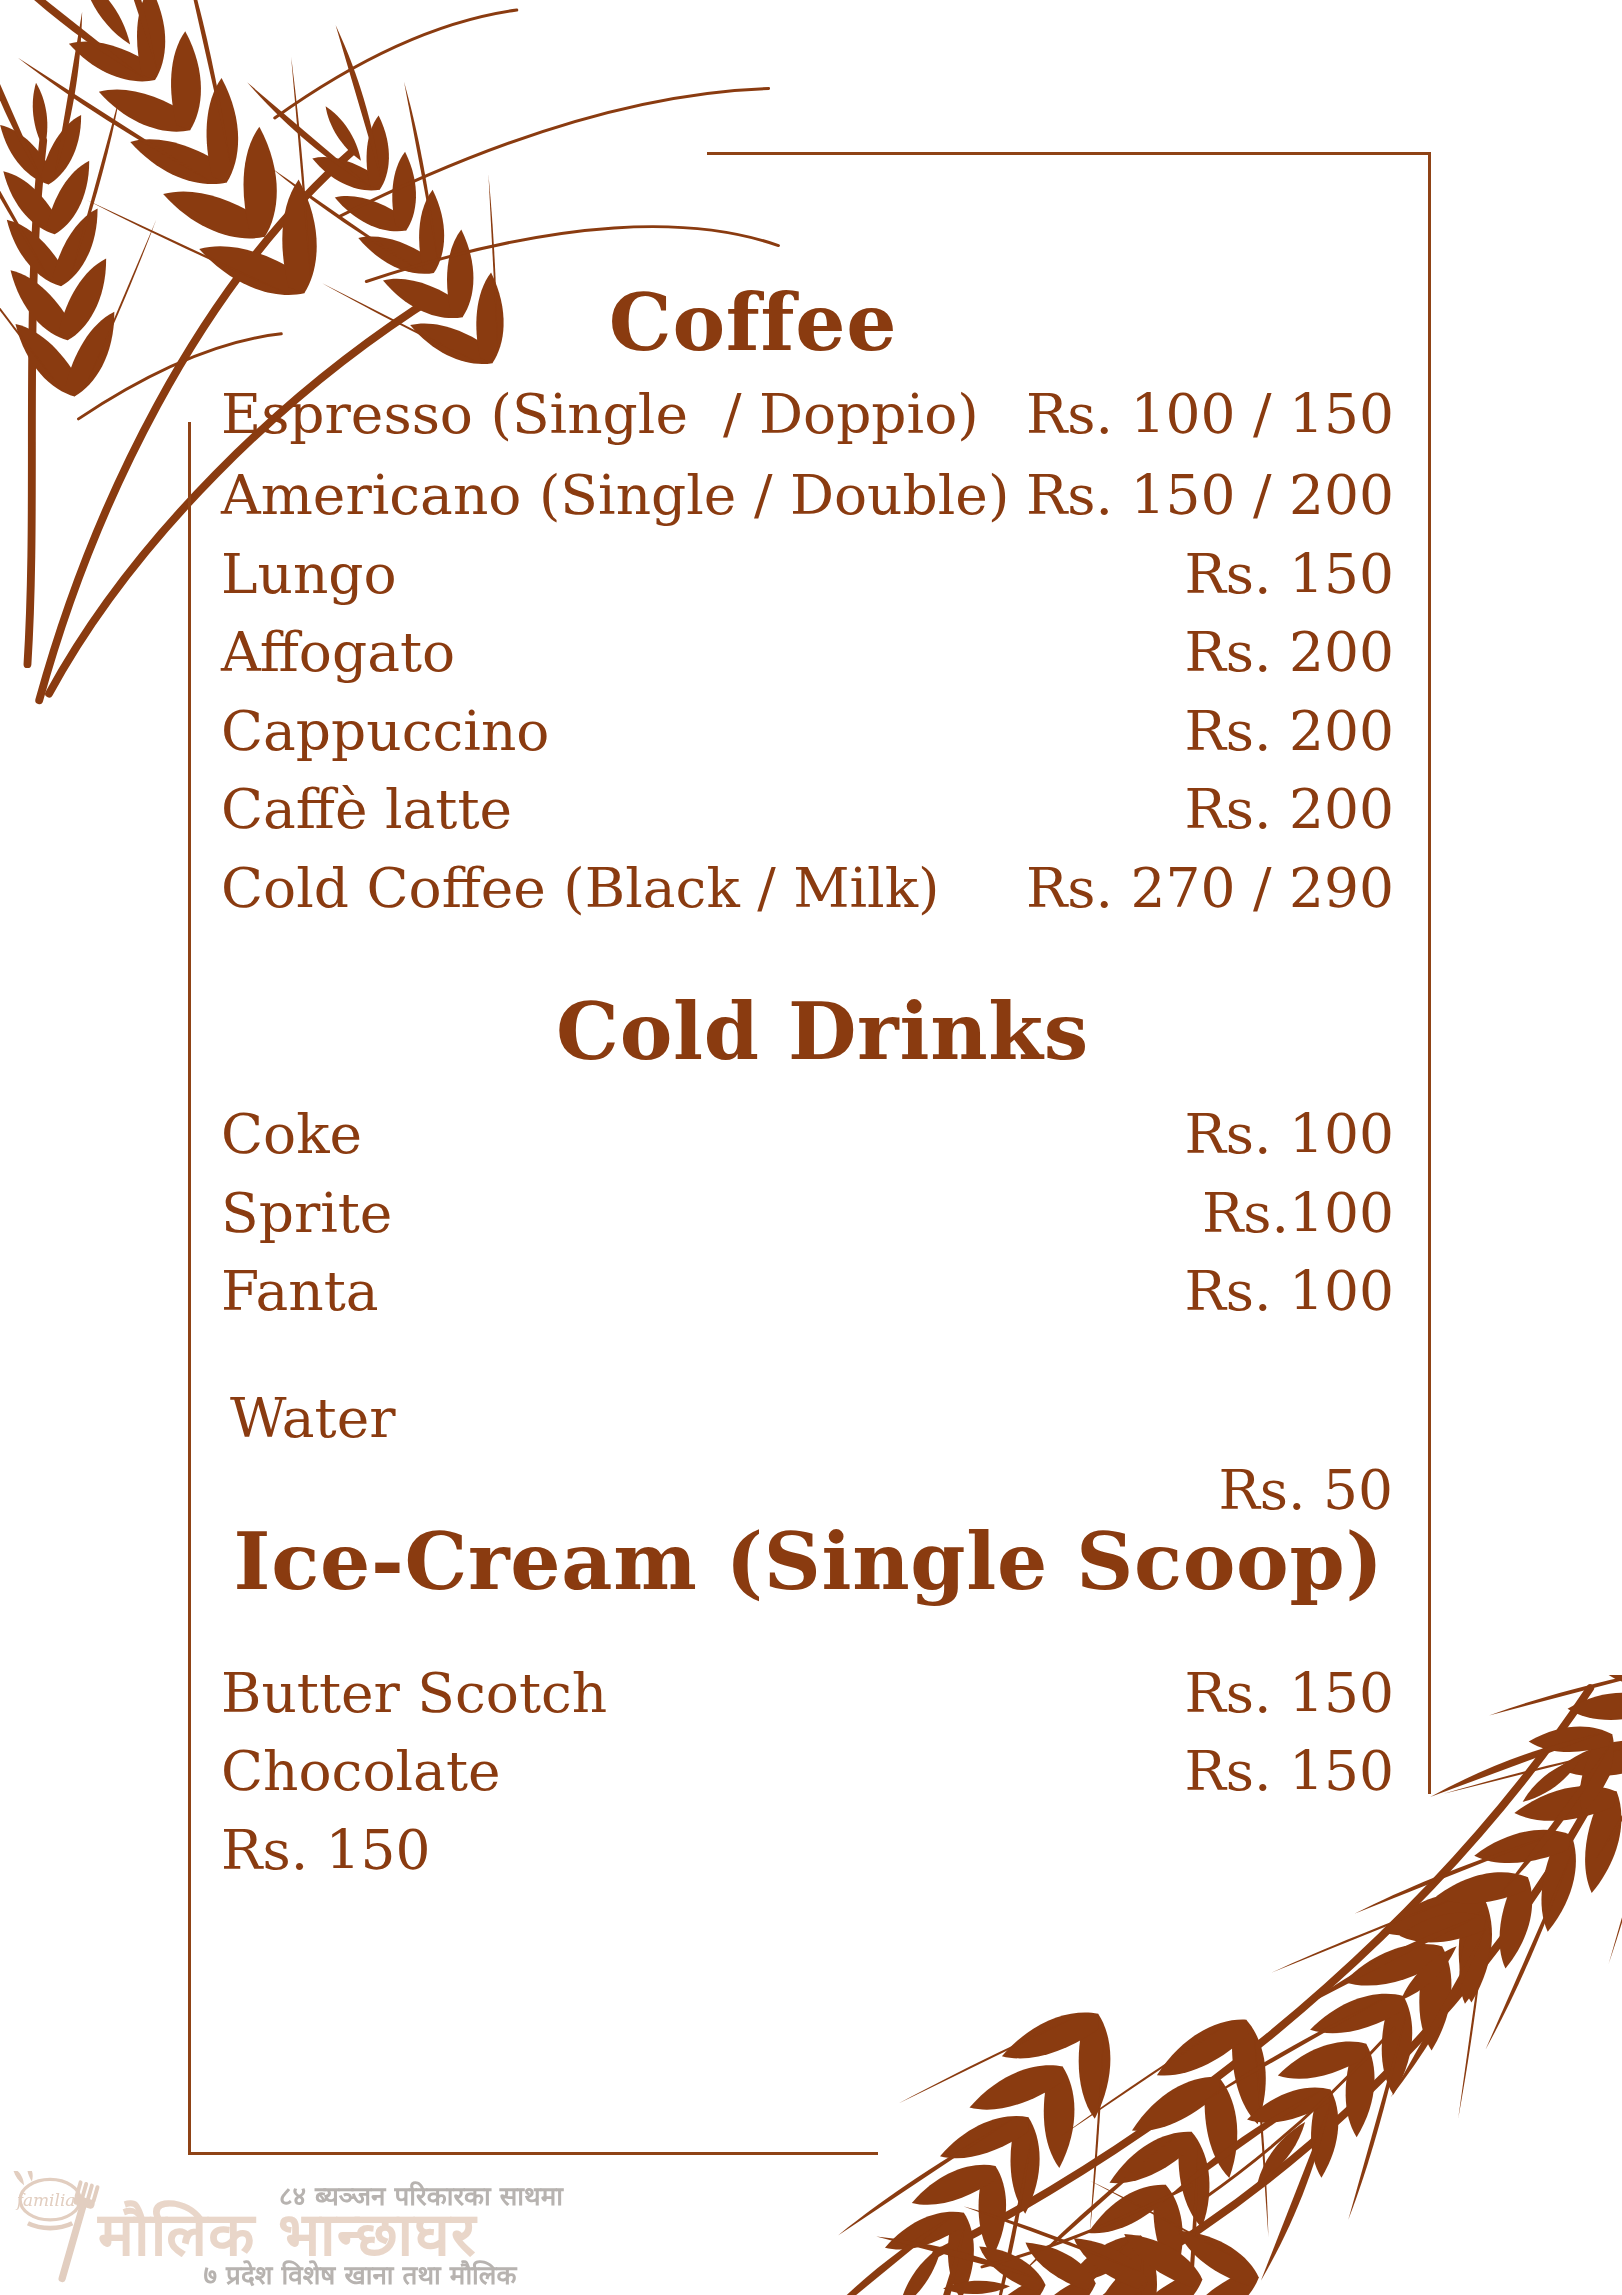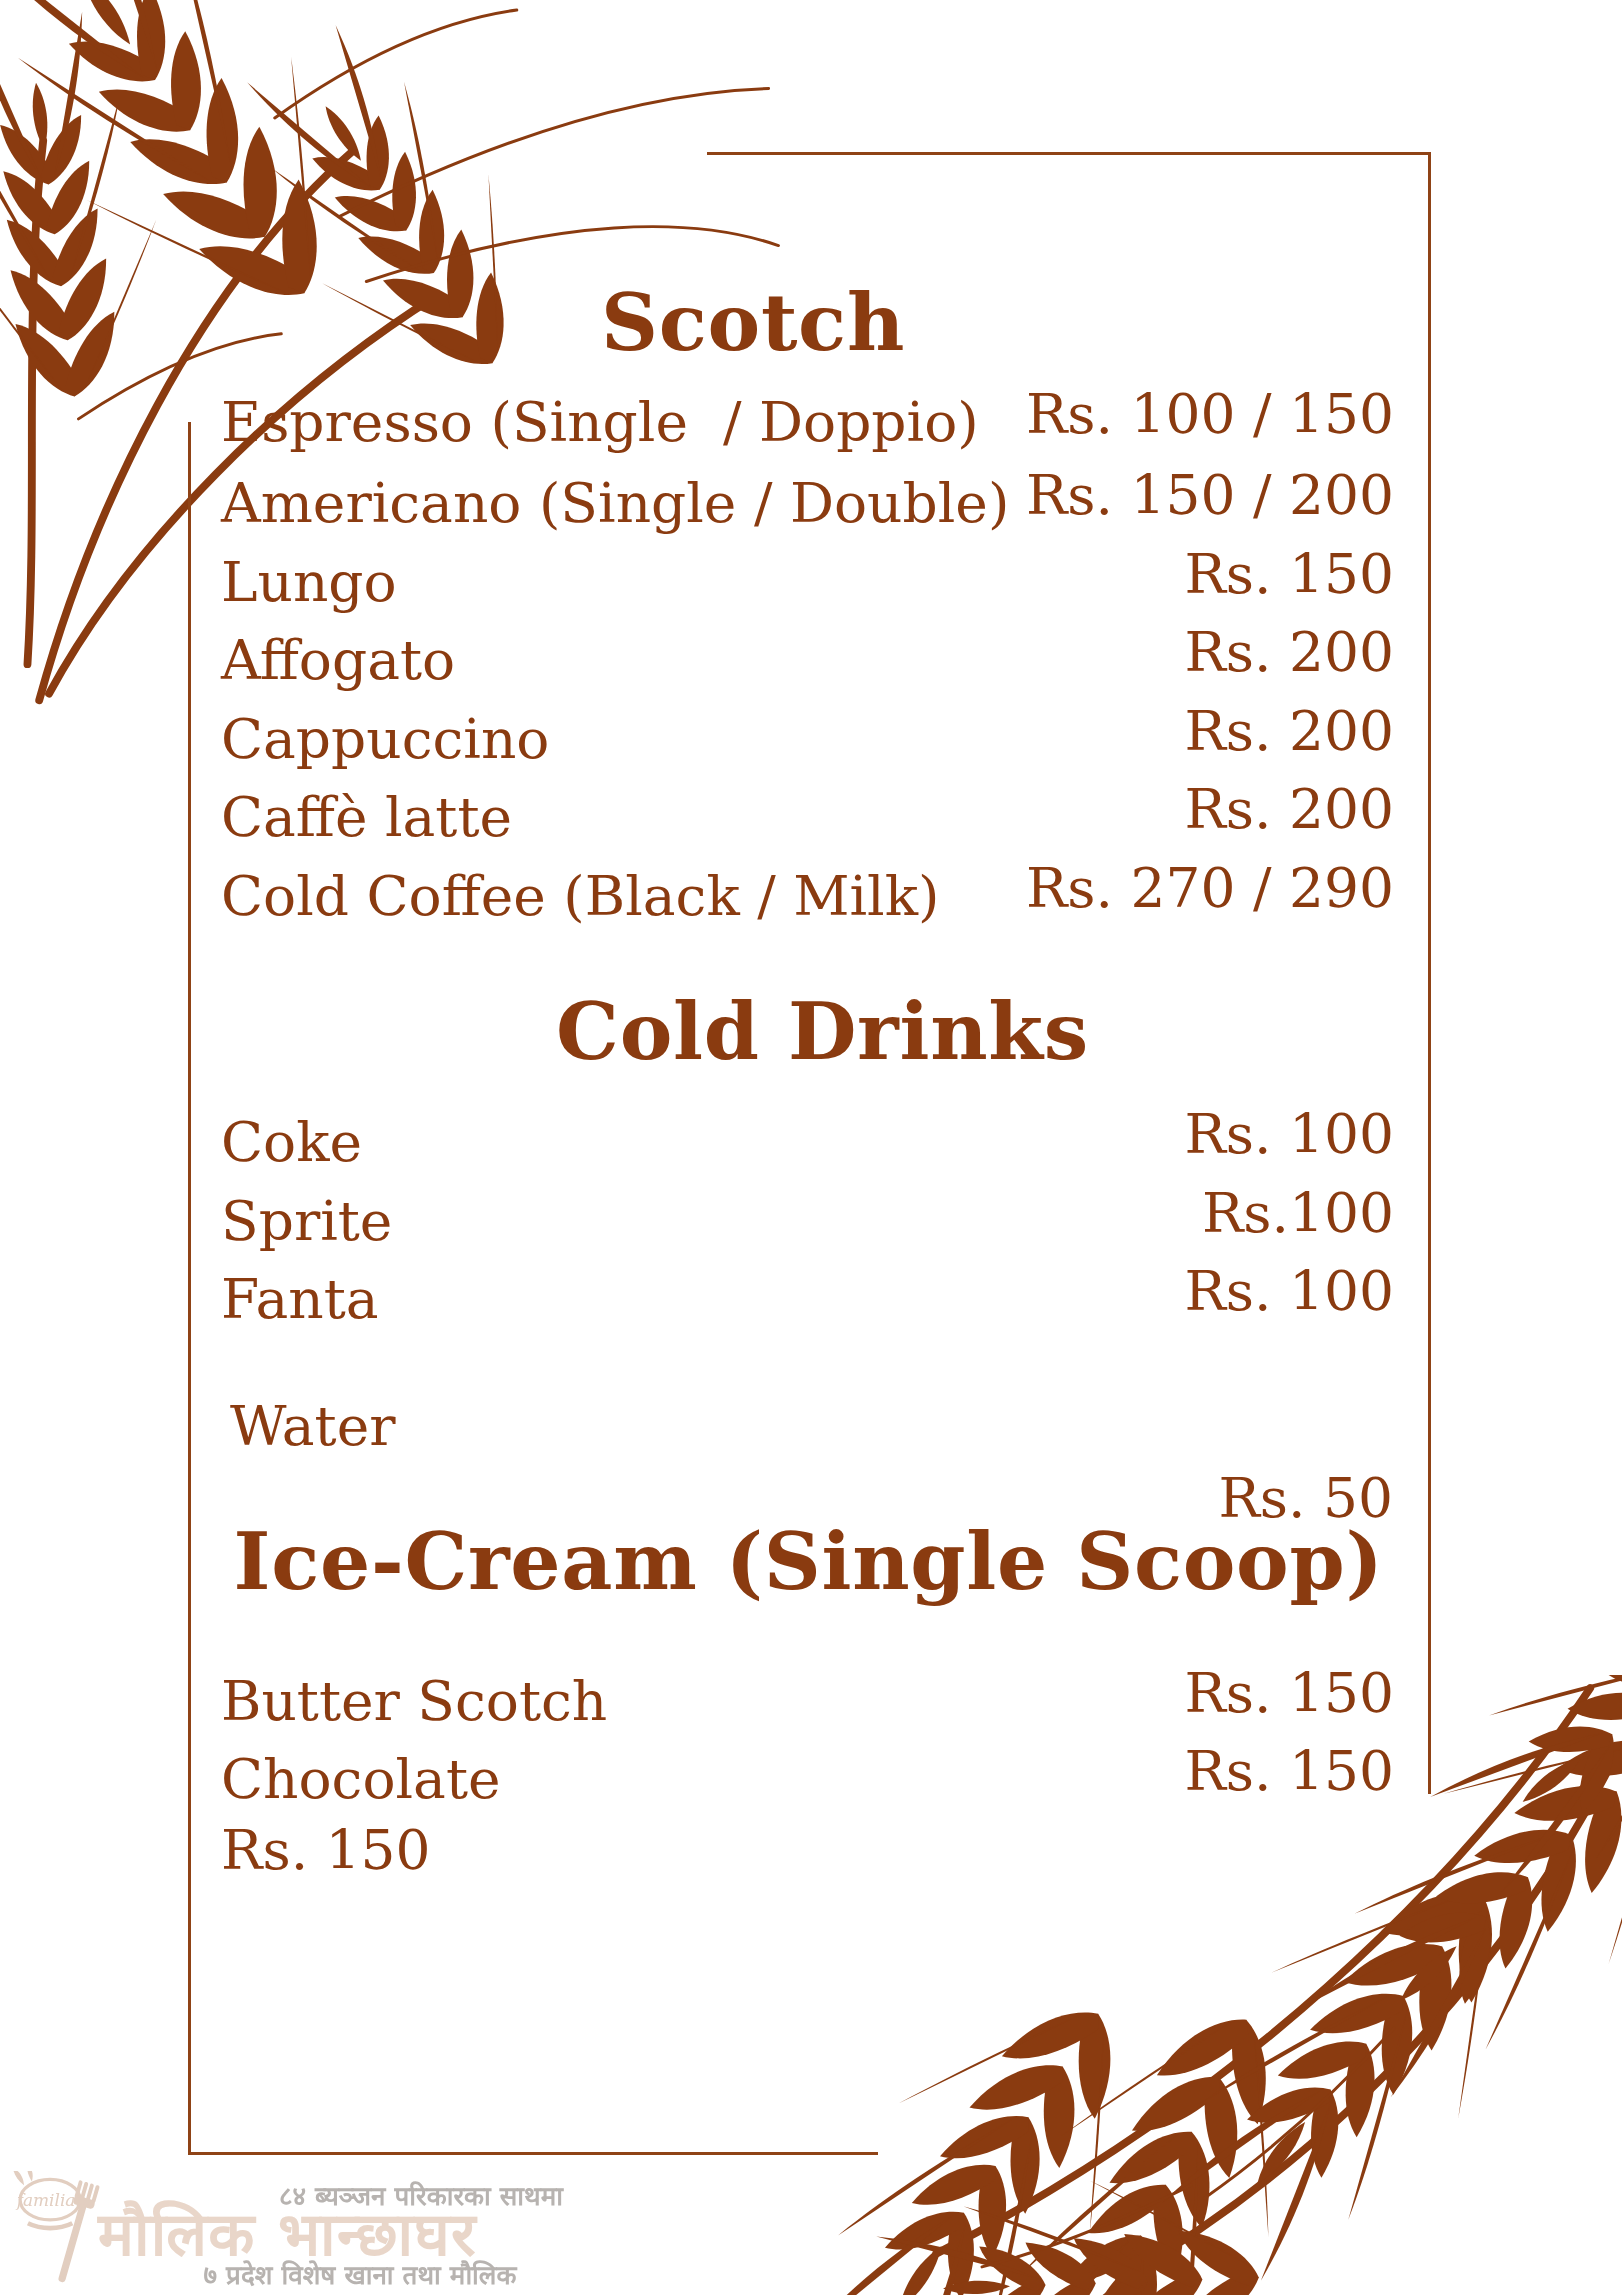--- a/index.html
+++ b/index.html
@@ -27,21 +27,21 @@
   .heading{
     position:absolute;left:189px;width:1239px;
     text-align:center;font-size:79px;line-height:85px;
     color:var(--brown);font-weight:bold;letter-spacing:0.7px;
   }
   .row{
     position:absolute;left:221px;width:1173px;height:72px;
     font-size:55px;line-height:72px;display:flex;
     justify-content:space-between;color:var(--brown);
   }
-  .row .iname{white-space:pre;margin-top:8px;}
+  .row .iname{white-space:pre;}
   .row .iprice{text-align:right;}
 
   .wheat path,.wheat use{fill:var(--brown);}
   .wheat .stem,.wheat .awn{fill:none;stroke:var(--brown);}
   .wheat .stem{stroke-width:12px;stroke-linecap:round;}
   .wheat .awn{stroke-width:4.5px;stroke-linecap:round;}
   .wheat{position:absolute;}
   .wheat-tl{left:0;top:0;}
   .wheat-br{left:838px;top:1675px;}
 
@@ -122,21 +122,21 @@
     <use href="#spike" transform="translate(250,935) rotate(268) scale(1.6)"></use>
     <path class="awn" d="M540,780 C420,840 320,880 220,905"></path>
     <path class="awn" d="M850,540 C760,640 660,730 560,800"></path>
   </svg>
 
   <div class="bseg seg-top"></div>
   <div class="bseg seg-right"></div>
   <div class="bseg seg-left"></div>
   <div class="bseg seg-bottom"></div>
 
-  <div class="heading" style="top:280px;left:189px;width:1128px;">Scotch</div>
+  <div class="heading" style="top:280px;left:189px;width:1128px;">Coffee</div>
 
   <div class="row" style="top:378px">
     <span class="iname">Espresso (Single  / Doppio)</span>
     <span class="iprice">Rs. 100 / 150</span>
   </div>
   <div class="row" style="top:459px">
     <span class="iname">Americano (Single / Double)</span>
     <span class="iprice">Rs. 150 / 200</span>
   </div>
   <div class="row" style="top:538px">

